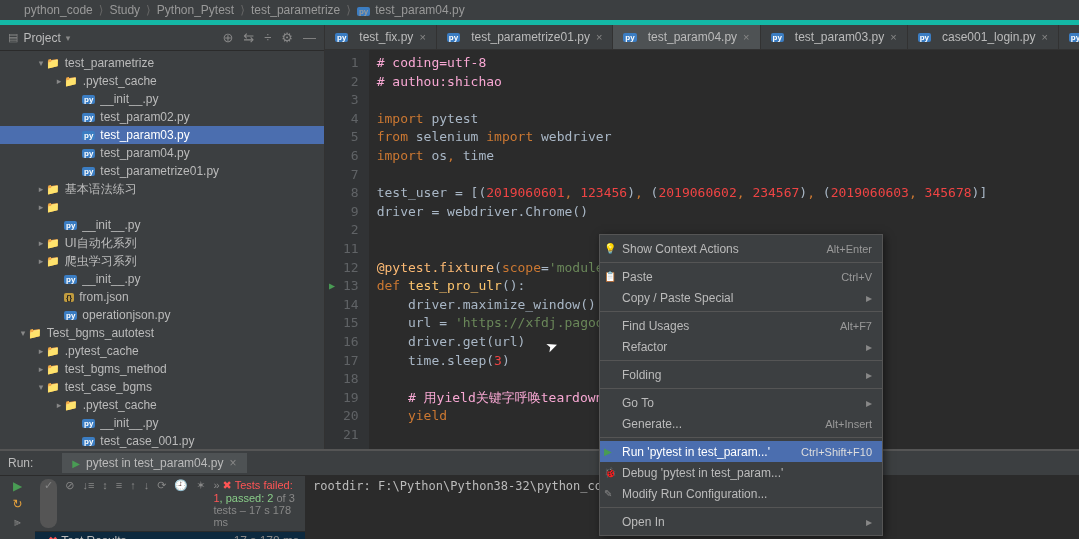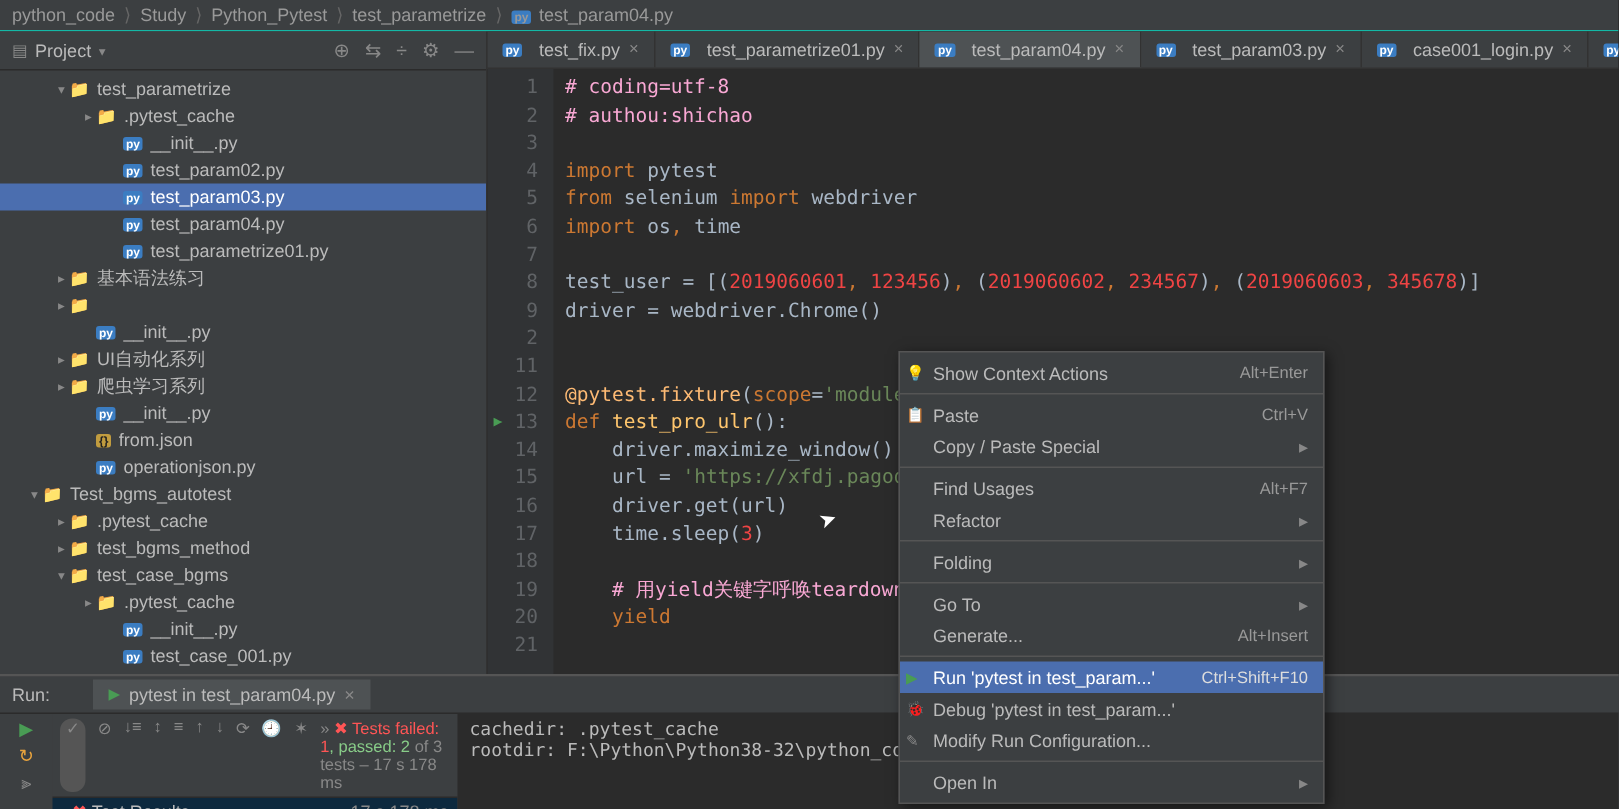--- a/index.html
+++ b/index.html
@@ -8,23 +8,23 @@
   font-size: 12px;
   background: #2b2b2b;
   color: #bbb;
   width: 1079px;
   height: 539px;
   overflow: hidden;
   position: relative;
 }
 .breadcrumb {
   background: #3c3f41;
-  padding: 3px 8px;
+  padding: 3px 24px;
   color: #999;
-  border-bottom: 1px solid #14b8a6;
+  border-bottom: 5px solid #14b8a6;
   display: flex;
   gap: 6px;
   font-size: 12px;
 }
 .breadcrumb span { color: #999; }
 .breadcrumb .sep { color: #666; }
 .breadcrumb .func { color: #999; }
 
 .main-area {
   display: flex;
@@ -546,18 +546,17 @@
           <span>✶</span>
           <span style="margin-left:auto">» <span style="color:#f55">✖</span> <span class="fail">Tests failed:</span> <span class="fail">1</span><span class="pass">, passed: 2</span><span style="color:#888"> of 3 tests – 17 s 178 ms</span></span>
         </div>
         <div class="test-row sel">
           <span><span style="color:#888;font-size:9px">▾ </span><span style="color:#f55">✖</span> <span>Test Results</span></span>
           <span style="color:#888">17 s 178 ms</span>
         </div>
 
       </div>
       <div class="test-output">
-        <div>cachedir: .pytest_cache</div>
         <div>rootdir: F:\Python\Python38-32\python_co</div>
       </div>
     </div>
   </div>
 </div>
 
 </body></html>

